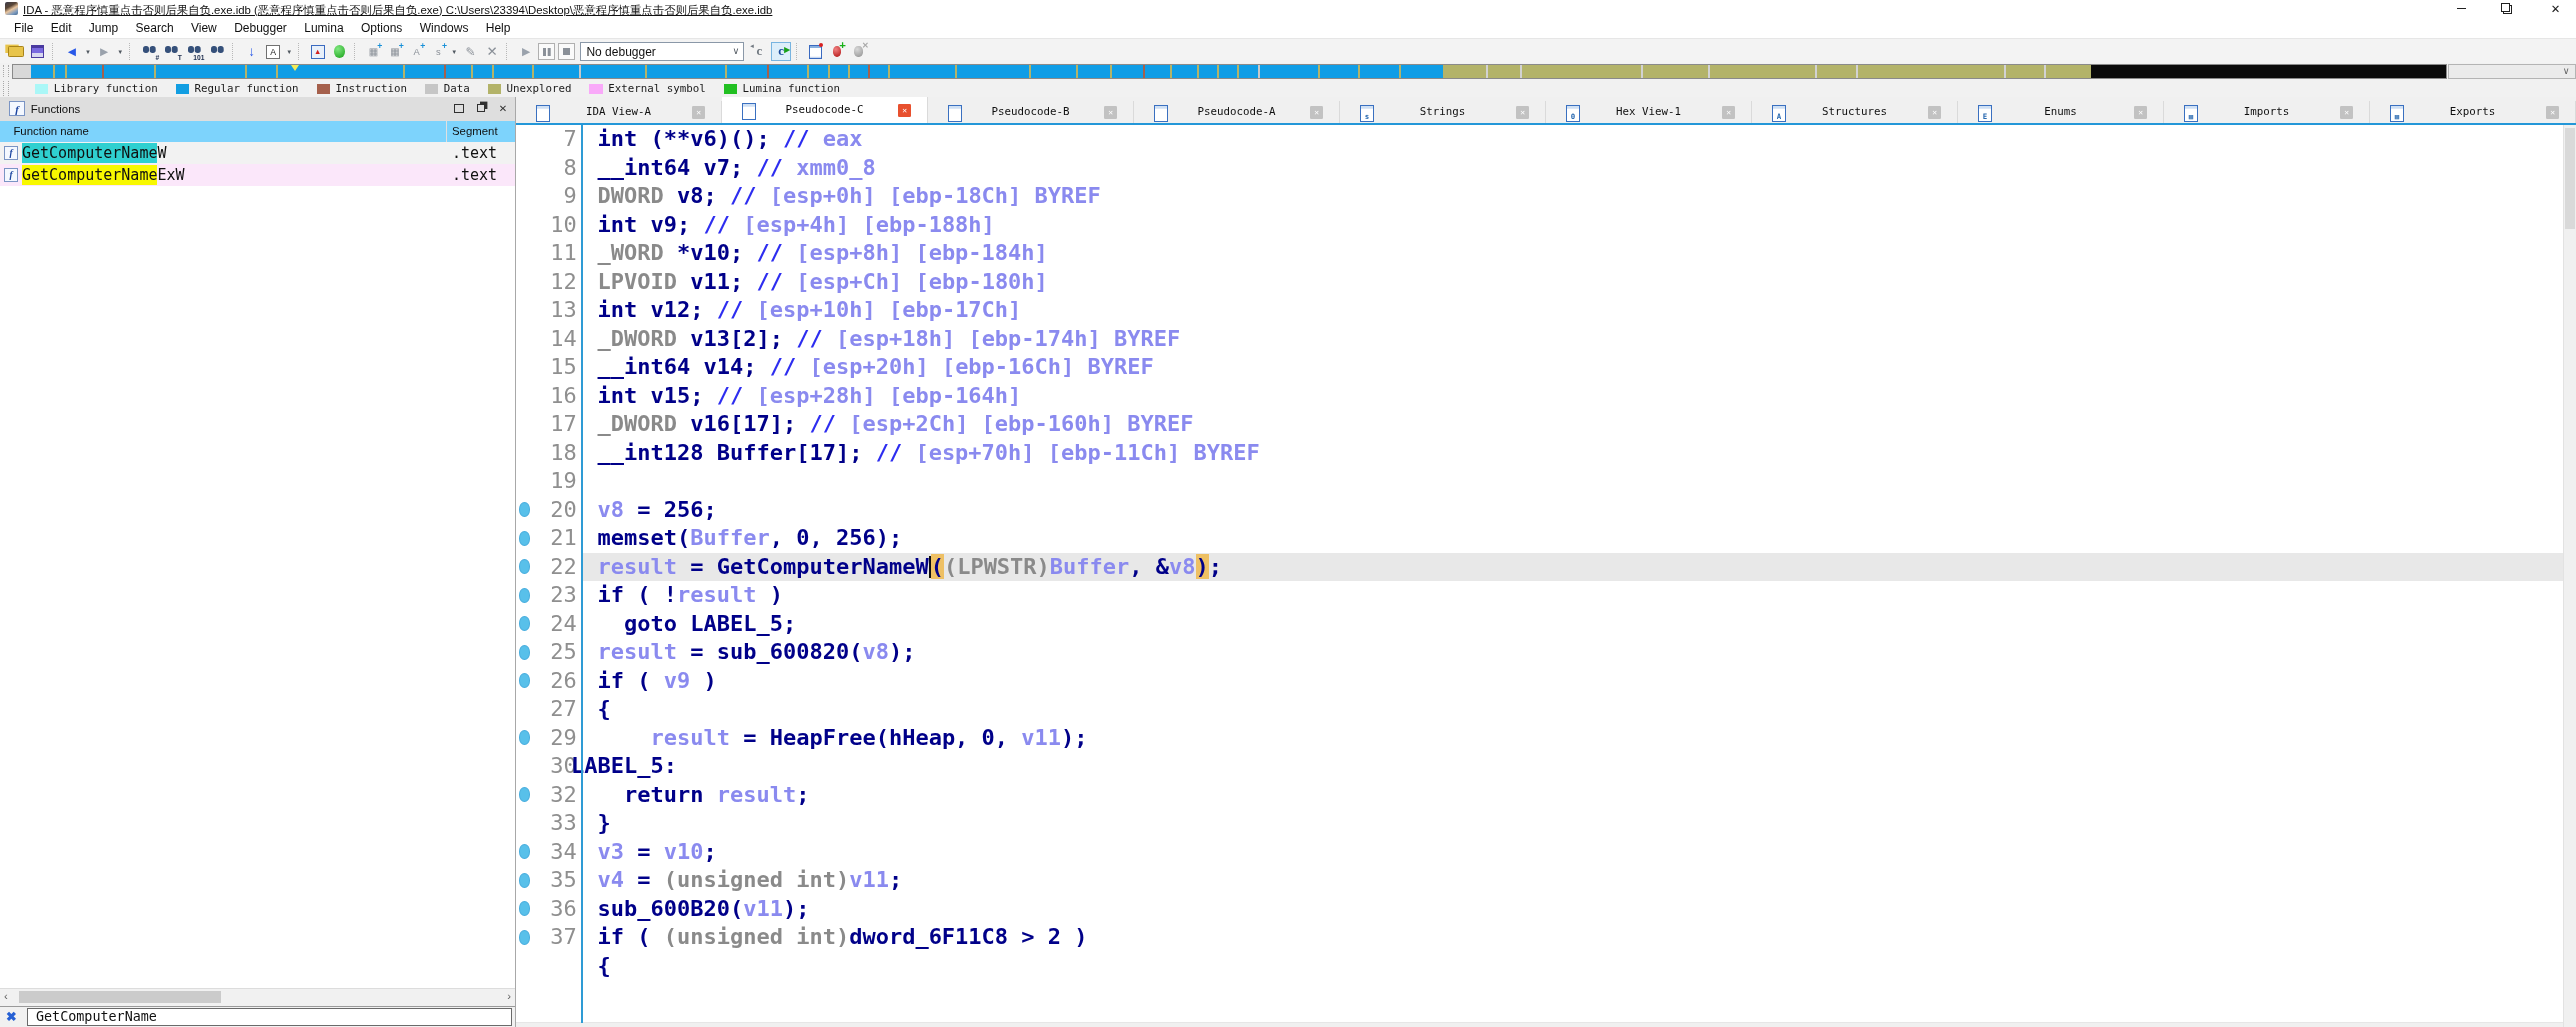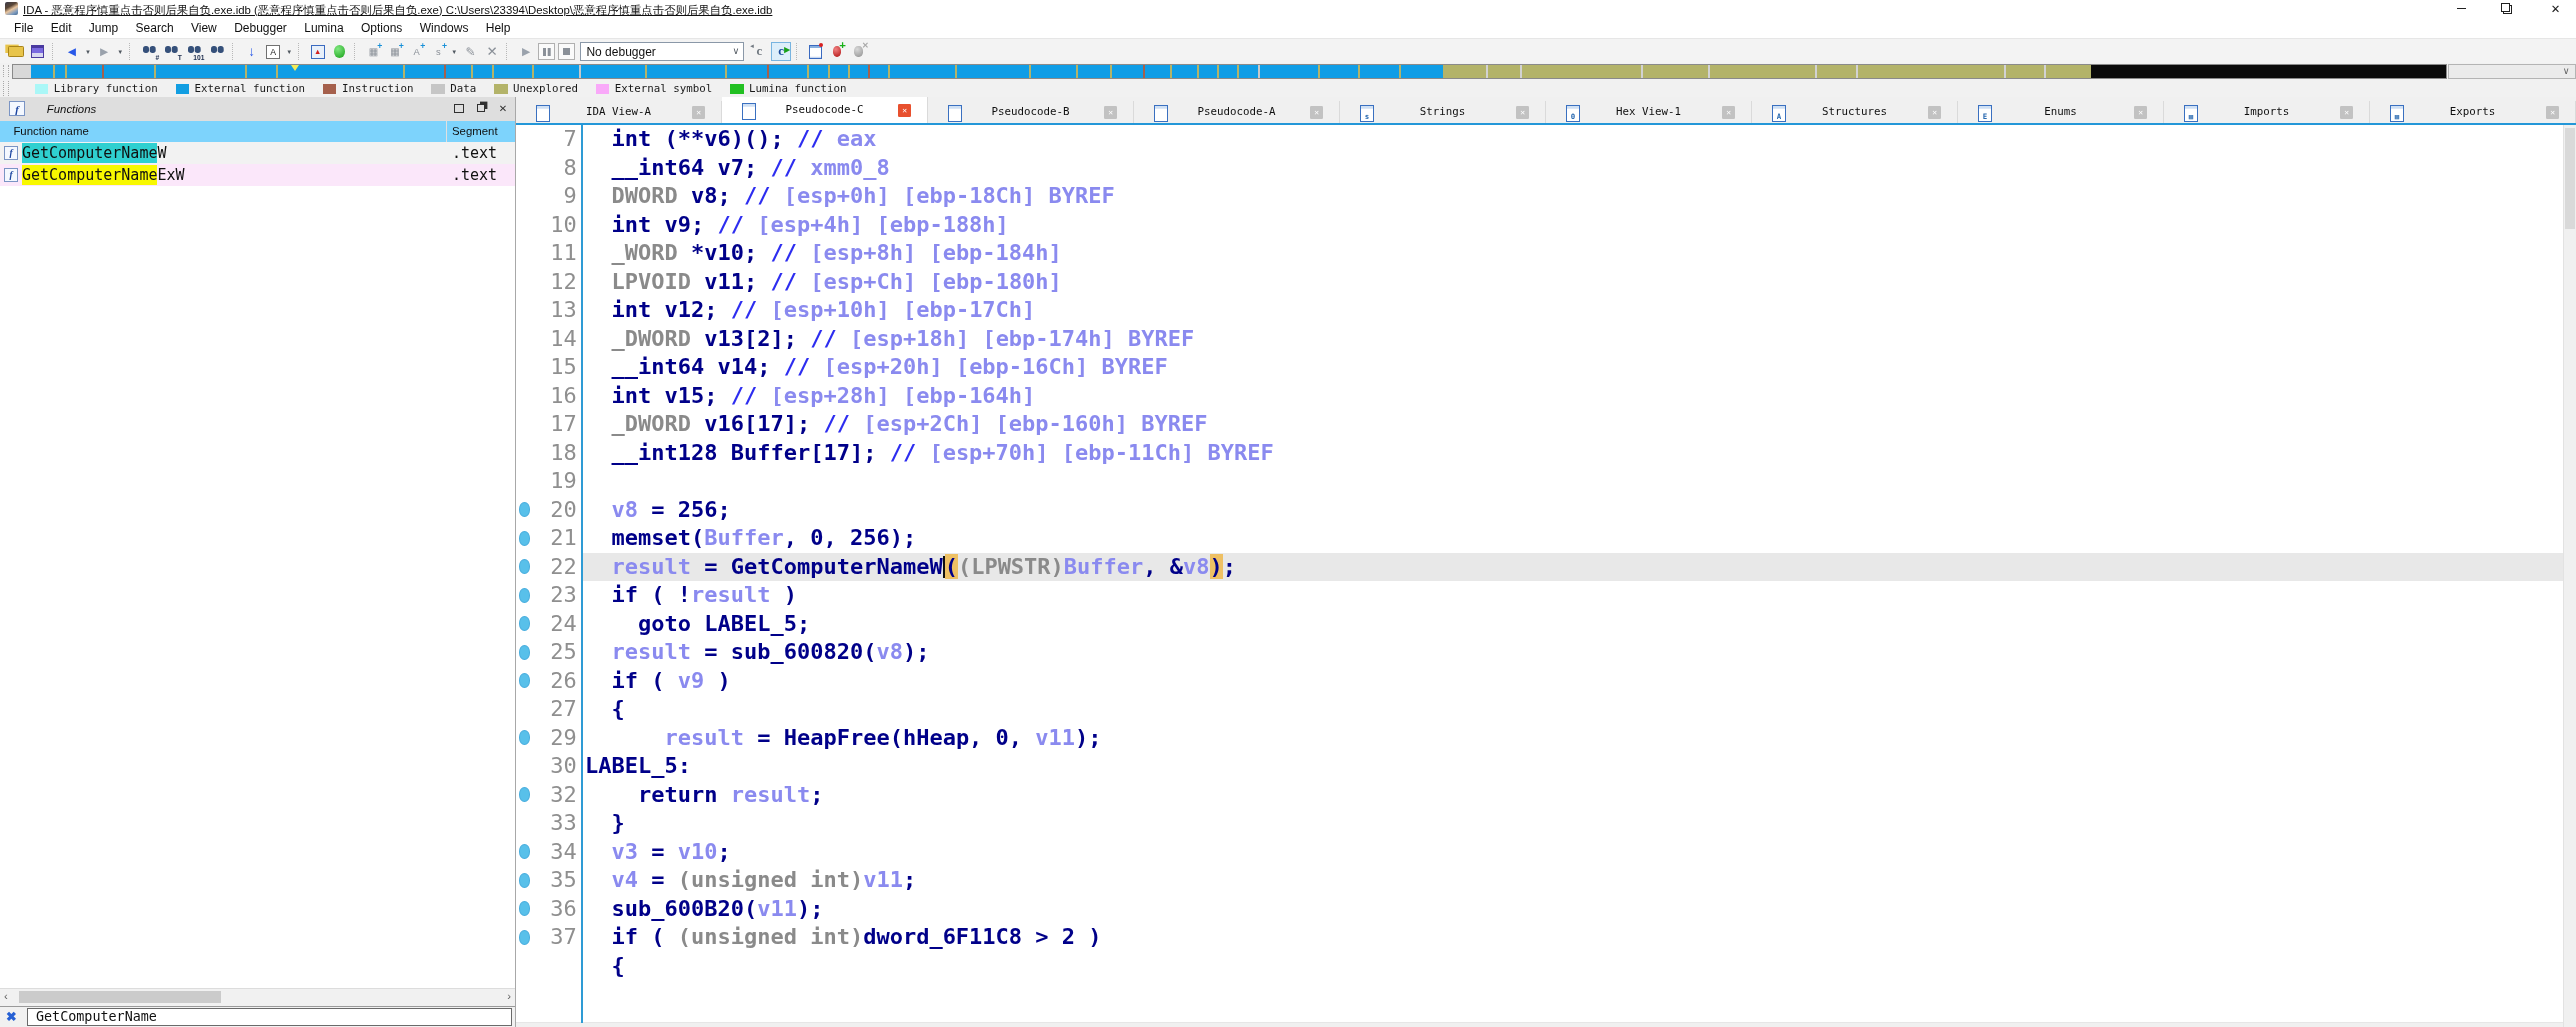--- a/index.html
+++ b/index.html
@@ -75,21 +75,21 @@
   .lchip{width:13.4px;height:10px;margin-right:5.4px;}
   .llabel{margin-right:18px;}
 
   
   #funcpanel{position:absolute;left:0;top:97px;width:516px;bottom:0;background:#fff;border-right:0.7px solid #a8a8a8;box-sizing:border-box;}
   #fp-title{position:absolute;left:0;top:0;right:0;height:23.5px;background:#dedede;border-bottom:0.7px solid #c0c0c0;display:flex;align-items:center;}
   #fp-title .ficon{margin-left:9.4px;}
   .ficon{width:13.4px;height:13.4px;background:#f4f8ff;border:0.7px solid #7a94c4;color:#1a44a0;
     font-family:"Liberation Serif",serif;font-style:italic;font-weight:bold;font-size:10.8px;
     display:inline-flex;align-items:center;justify-content:center;flex:none;}
-  #fp-title-label{margin-left:22px;font-size:11.4px;color:#101010;font-style:italic;}
+  #fp-title-label{margin-left:6px;font-size:11.4px;color:#101010;}
   #fp-btns{position:absolute;right:4px;top:3.4px;display:flex;gap:6px;}
   .fpbtn{width:16px;height:16px;display:flex;align-items:center;justify-content:center;color:#303030;font-size:10px;}
   .fpbtn.sq::before{content:"";width:7.4px;height:7.4px;border:1.3px solid #303030;}
   .fpbtn.fl::before{content:"";width:6px;height:6px;border:1px solid #303030;box-shadow:2.7px -2.7px 0 -0.3px #303030;}
   #fp-header{position:absolute;left:0;top:23.5px;right:0;height:21.5px;background:#7dd3fc;border-bottom:0.7px solid #e2e2e2;font-size:11.4px;color:#101010;}
   #fp-header .col1{position:absolute;left:13.4px;top:4px;}
   #fp-header .col2{position:absolute;left:452px;top:4px;}
   #fp-header .colsep{position:absolute;left:446px;top:0;bottom:0;width:0.7px;background:#e0e0e0;}
   #fp-rows{position:absolute;left:0;top:45px;right:0;}
   .frow{position:relative;height:22px;display:flex;align-items:center;font-family:"DejaVu Sans Mono",monospace;font-size:15px;color:#101010;}
@@ -118,21 +118,21 @@
   .tab.active .tclose{background:#e8502e;top:7.4px;}
   .tab.active .ticon{top:6px;}
   #bluebar{position:absolute;left:0;top:25.5px;right:0;height:2.7px;background:#2497d8;}
 
   #codearea{position:absolute;left:0;top:28px;right:13.4px;bottom:5.4px;background:#fff;overflow:hidden;}
   #gutter-sep{position:absolute;left:65px;top:0;bottom:0;width:2px;background:#2e9bd5;z-index:3;}
   .cl{position:relative;height:28.5px;white-space:pre;font-family:"DejaVu Sans Mono",monospace;font-size:22px;font-weight:bold;line-height:28.5px;}
   .cl .band{position:absolute;left:67px;right:0;top:0;bottom:0;background:#e8e8e8;}
   .cl .dot{position:absolute;left:2.7px;top:6.7px;width:11.4px;height:15px;border-radius:50%;background:#58c0ea;border:0.7px solid #49aede;box-sizing:border-box;z-index:2;}
   .cl .num{position:absolute;left:6.7px;width:54px;text-align:right;color:#8f8f8f;font-weight:normal;z-index:2;}
-  .cl .t{position:absolute;left:69px;z-index:2;}
+  .cl .t{position:absolute;left:55px;z-index:2;}
   .cb{color:#000089;} .cv{color:#8a8aef;} .cg{color:#8a8a8a;} .cc{color:#8a8aef;} .cs{color:#2d2df0;}
   .chp{color:#000089;background:#eec064;}
   .caret{display:inline-block;width:0;height:21.5px;border-left:2px solid #101010;vertical-align:-4px;}
 
   #vscroll{position:absolute;right:0;top:28px;width:13.4px;bottom:0;background:#f0f0f0;border-left:0.7px solid #e2e2e2;box-sizing:border-box;}
   #vscroll .thumb{position:absolute;left:1.3px;right:1.3px;top:2.7px;height:101px;background:#d9d9d9;}
   #hscroll2{position:absolute;left:0;right:13.4px;bottom:0;height:5.4px;background:#f0f0f0;border-top:0.7px solid #e6e6e6;}
 </style>
 </head>
 <body>
@@ -263,21 +263,21 @@
     <div id="navdrop">
       <span>∨</span>
     </div>
   </div>
 
   <div id="legendrow">
       <div class="grip" style="position: absolute;"></div>
       <span class="lchip" style="background: rgb(170, 247, 247);"></span>
       <span class="llabel">Library function</span>
       <span class="lchip" style="background: rgb(18, 158, 226);"></span>
-      <span class="llabel">External function</span>
+      <span class="llabel">Regular function</span>
       <span class="lchip" style="background: rgb(165, 96, 76);"></span>
       <span class="llabel">Instruction</span>
       <span class="lchip" style="background: rgb(198, 198, 198);"></span>
       <span class="llabel">Data</span>
       <span class="lchip" style="background: rgb(179, 179, 105);"></span>
       <span class="llabel">Unexplored</span>
       <span class="lchip" style="background: rgb(249, 169, 249);"></span>
       <span class="llabel">External symbol</span>
       <span class="lchip" style="background: rgb(34, 192, 34);"></span>
       <span class="llabel">Lumina function</span>

